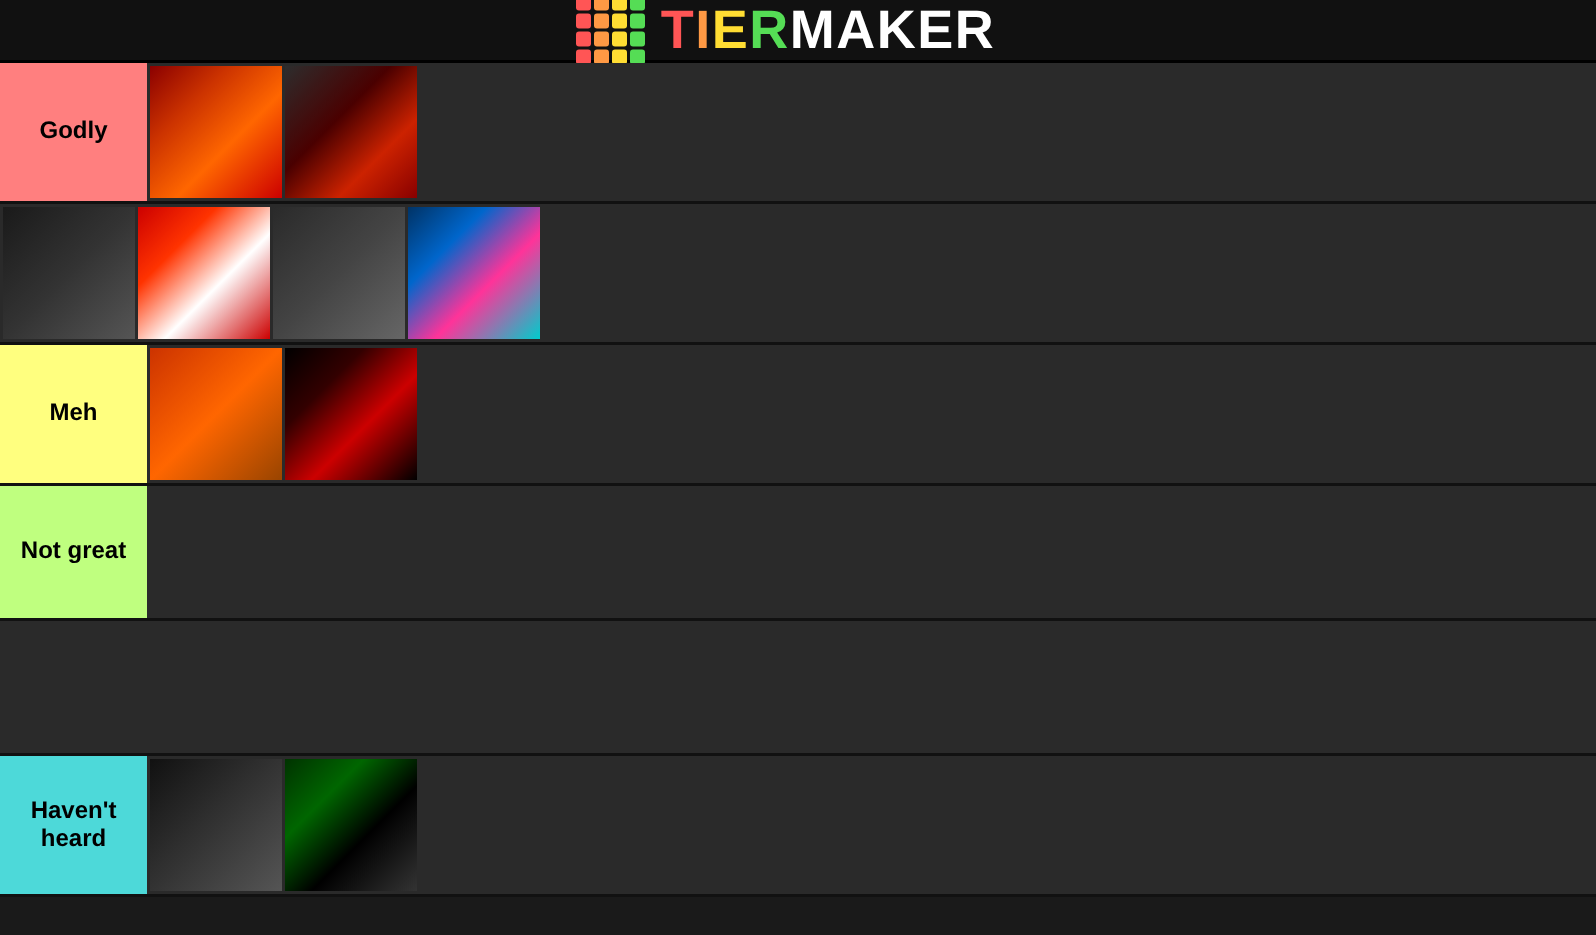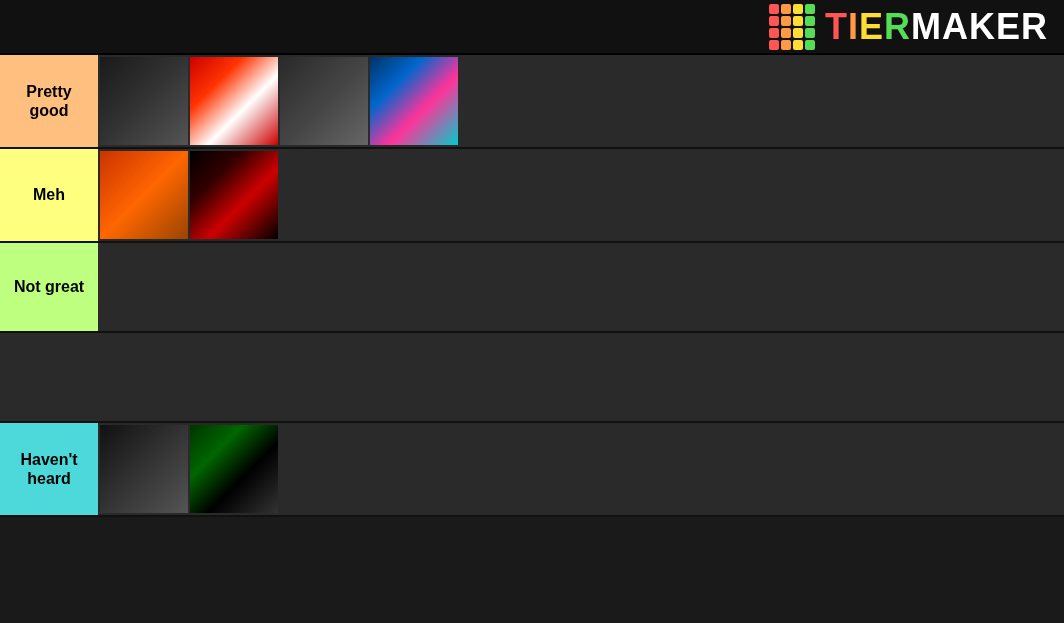--- a/index.html
+++ b/index.html
@@ -109,25 +109,25 @@
     .band-decent-2 { background: linear-gradient(135deg, #222 0%, #111 50%, #333 100%); }
     
     .band-meh-1 { background: linear-gradient(135deg, #cc3300 0%, #ff6600 50%, #994400 100%); }
     .band-meh-2 { background: linear-gradient(135deg, #000 0%, #330000 30%, #cc0000 60%, #000 100%); }
     
     .band-hn-1 { background: linear-gradient(135deg, #111 0%, #333 50%, #555 100%); }
     .band-hn-2 { background: linear-gradient(135deg, #003300 0%, #006600 30%, #000 60%, #333 100%); }
 
     .top-bar {
       background: #111;
-      height: 55px;
+      height: 42px;
       width: 100%;
       display: flex;
       align-items: center;
-      justify-content: flex-end;
+      justify-content: center;
       padding-right: 16px;
       border-bottom: 2px solid #000;
     }
 
     .logo-wrapper {
       display: flex;
       align-items: center;
       gap: 10px;
     }
   </style>
@@ -154,22 +154,36 @@
         <div class="logo-dot" style="background-color: rgb(255, 221, 51);"></div>
         <div class="logo-dot" style="background-color: rgb(85, 221, 85);"></div>
       </div>
     <div class="logo-text">
       <span class="tier-t">T</span><span class="logo-i">i</span><span class="logo-e">E</span><span class="logo-r">R</span><span style="color:white">MAKER</span>
     </div>
   </div>
 </div>
 
 <div class="tier-list" id="tier-list">
-    <div class="tier-row">
-      <div class="tier-label tier-pretty-good" style="background-color: rgb(255, 191, 127);">Pretty good</div>
+<div class="tier-row">
+      <div class="tier-label tier-godly" style="background-color: rgb(255, 127, 127);">Godly</div>
+      <div class="tier-content">
+        <div class="tier-item">
+          <div class="img-placeholder band-godly-1" title="Band 1 - Godly">
+            <div style="width:100%;height:100%;background:inherit;opacity:0.9;"></div>
+          </div>
+        </div>
+        <div class="tier-item">
+          <div class="img-placeholder band-godly-2" title="Band 2 - Godly">
+            <div style="width:100%;height:100%;background:inherit;opacity:0.9;"></div>
+          </div>
+        </div>
+      </div>
+    </div>
+    <div class="tier-row">
       <div class="tier-content">
         <div class="tier-item">
           <div class="img-placeholder band-pg-1" title="Band - Pretty Good 1">
             <div style="width:100%;height:100%;background:inherit;opacity:0.9;"></div>
           </div>
         </div>
         <div class="tier-item">
           <div class="img-placeholder band-pg-2" title="Slipknot">
             <div style="width:100%;height:100%;background:inherit;opacity:0.9;"></div>
           </div>

